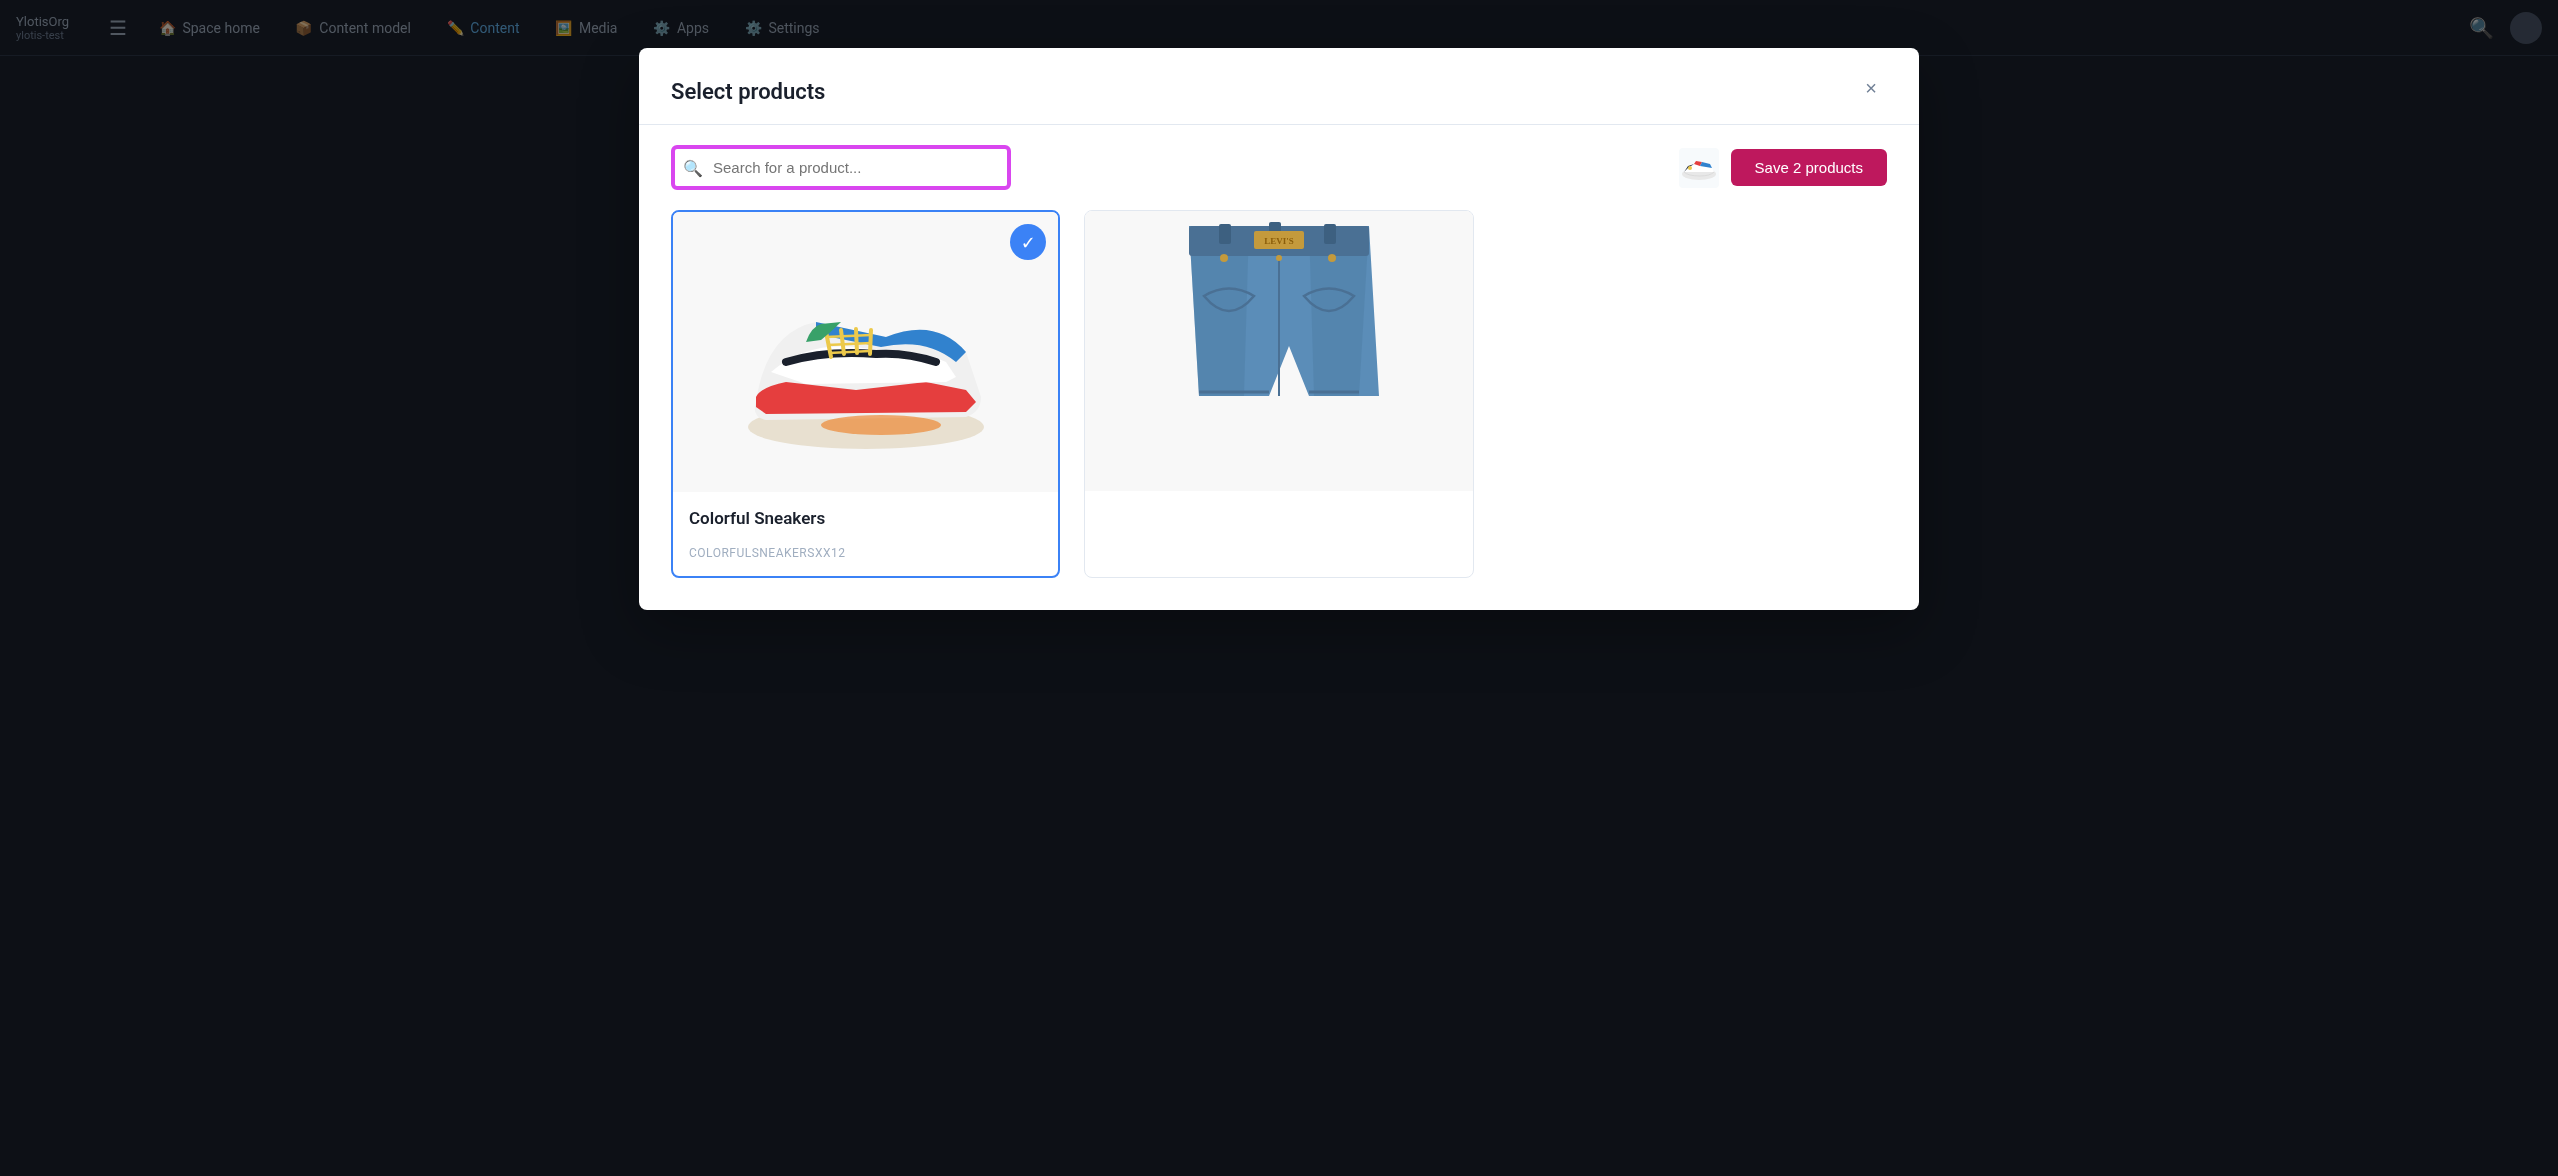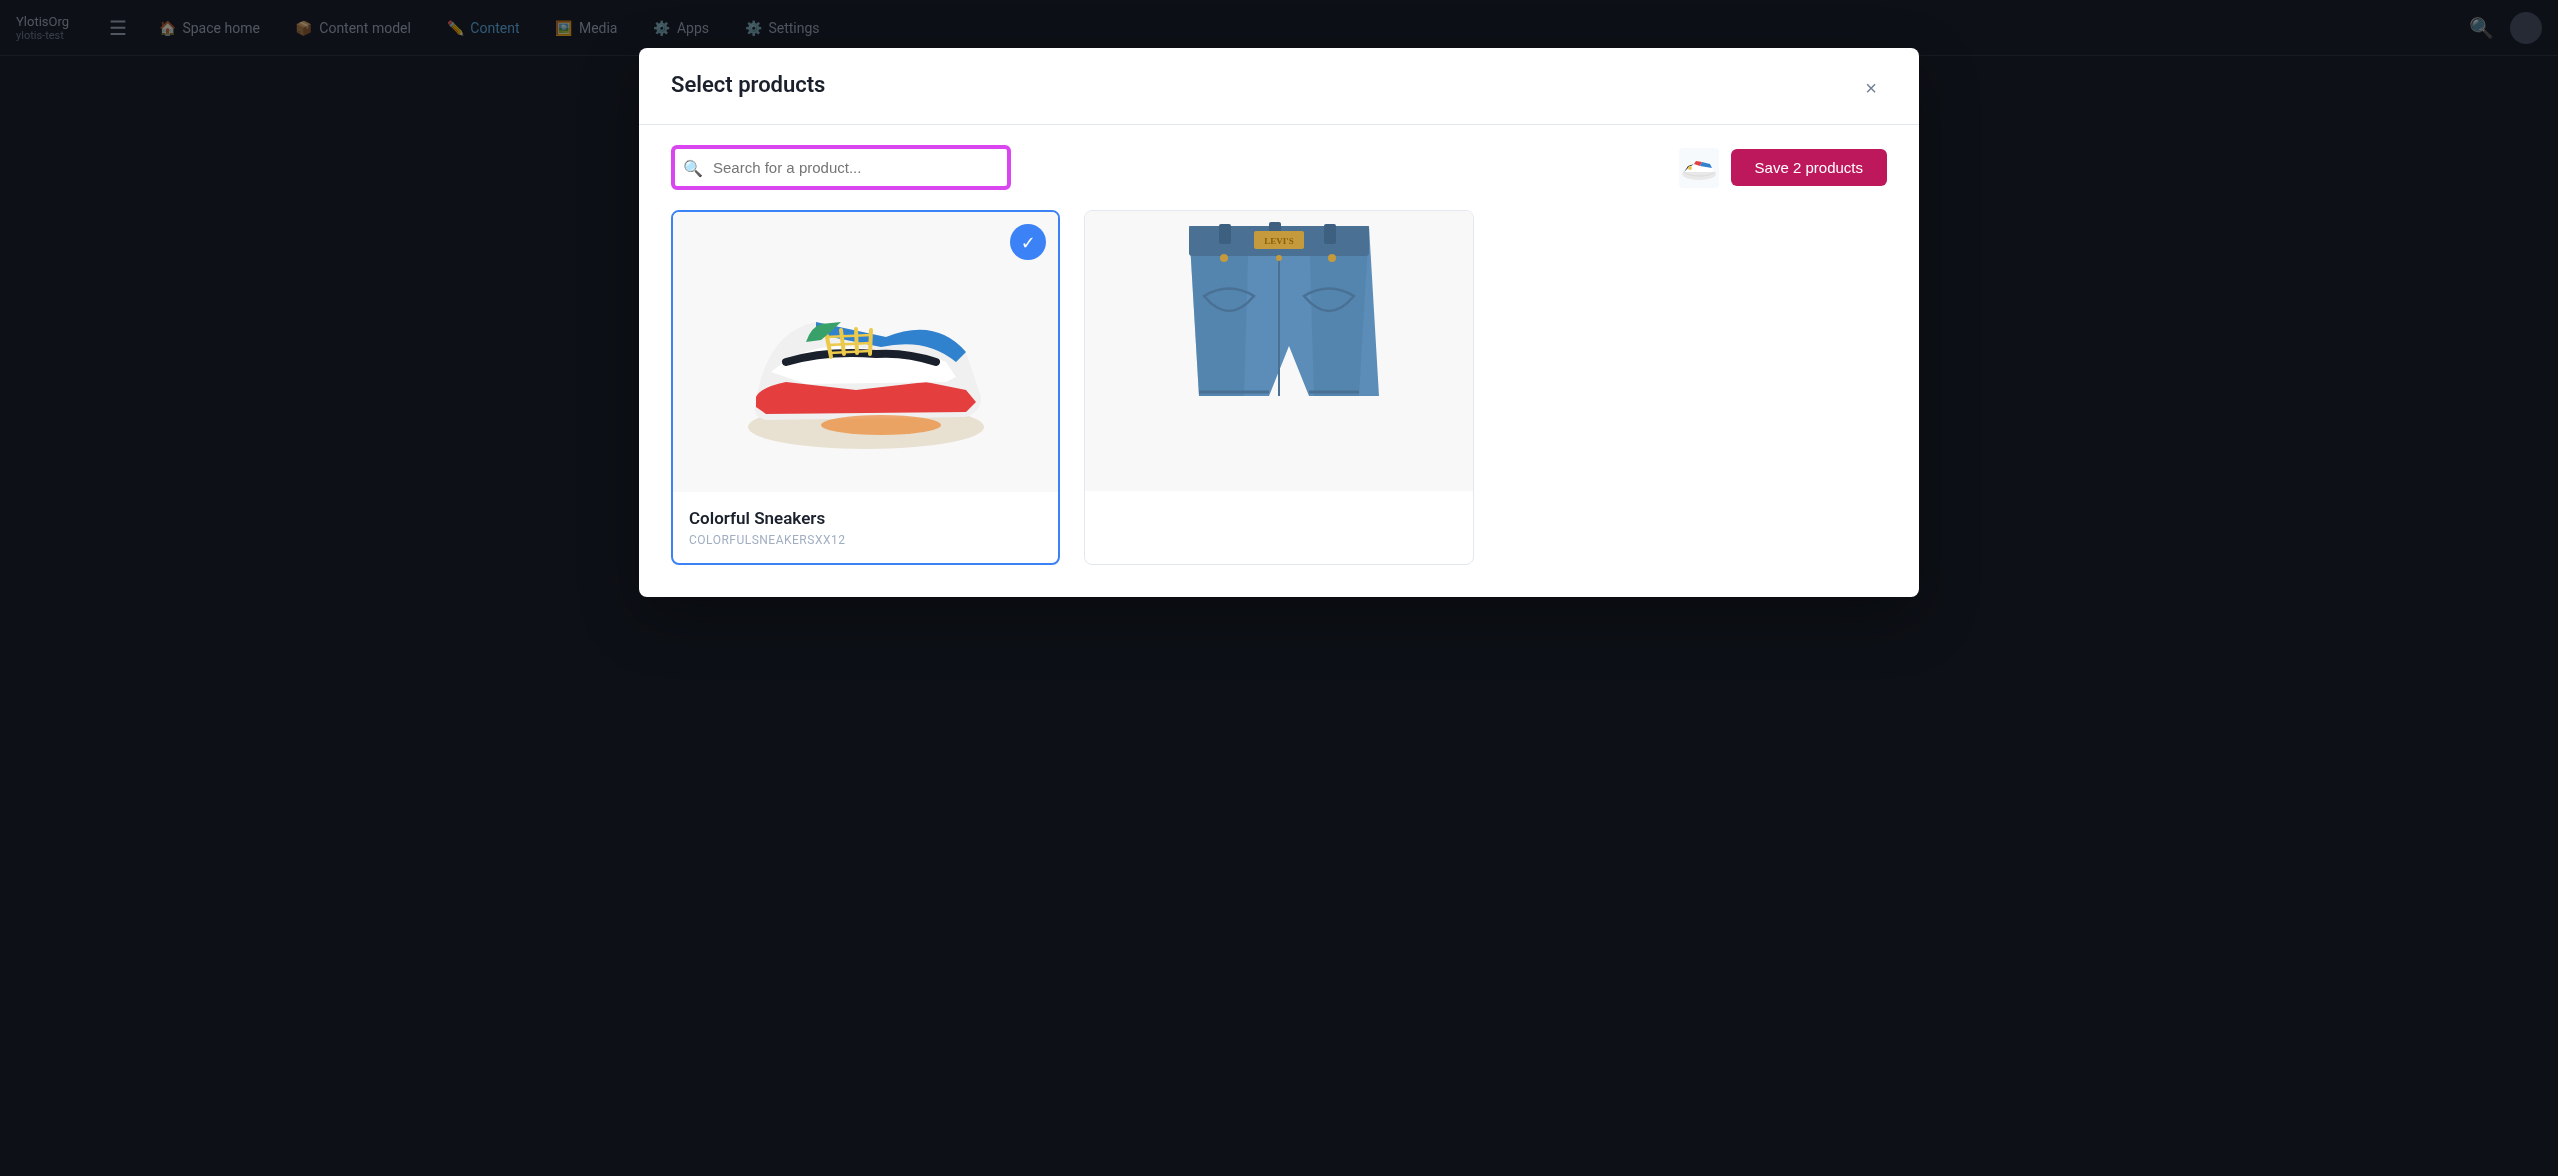--- a/index.html
+++ b/index.html
@@ -75,21 +75,21 @@
       width: 1280px;
       max-height: 680px;
       box-shadow: 0 20px 60px rgba(0,0,0,0.3);
       display: flex;
       flex-direction: column;
       overflow: hidden;
     }
 
     .modal-header {
       display: flex;
-      align-items: flex-start;
+      align-items: flex-end;
       justify-content: space-between;
       padding: 24px 32px 20px;
       border-bottom: 1px solid #e2e8f0;
     }
 
     .modal-title {
       font-size: 22px;
       font-weight: 600;
       color: #1a202c;
     }
@@ -218,21 +218,21 @@
     }
 
     .product-info {
       padding: 16px;
     }
 
     .product-name {
       font-size: 17px;
       font-weight: 600;
       color: #1a202c;
-      margin-bottom: 5px;
+      margin-bottom: 18px;
     }
 
     .product-sku {
       font-size: 12px;
       color: #a0aec0;
       letter-spacing: 0.5px;
     }
   </style>
 </head>
 <body>

